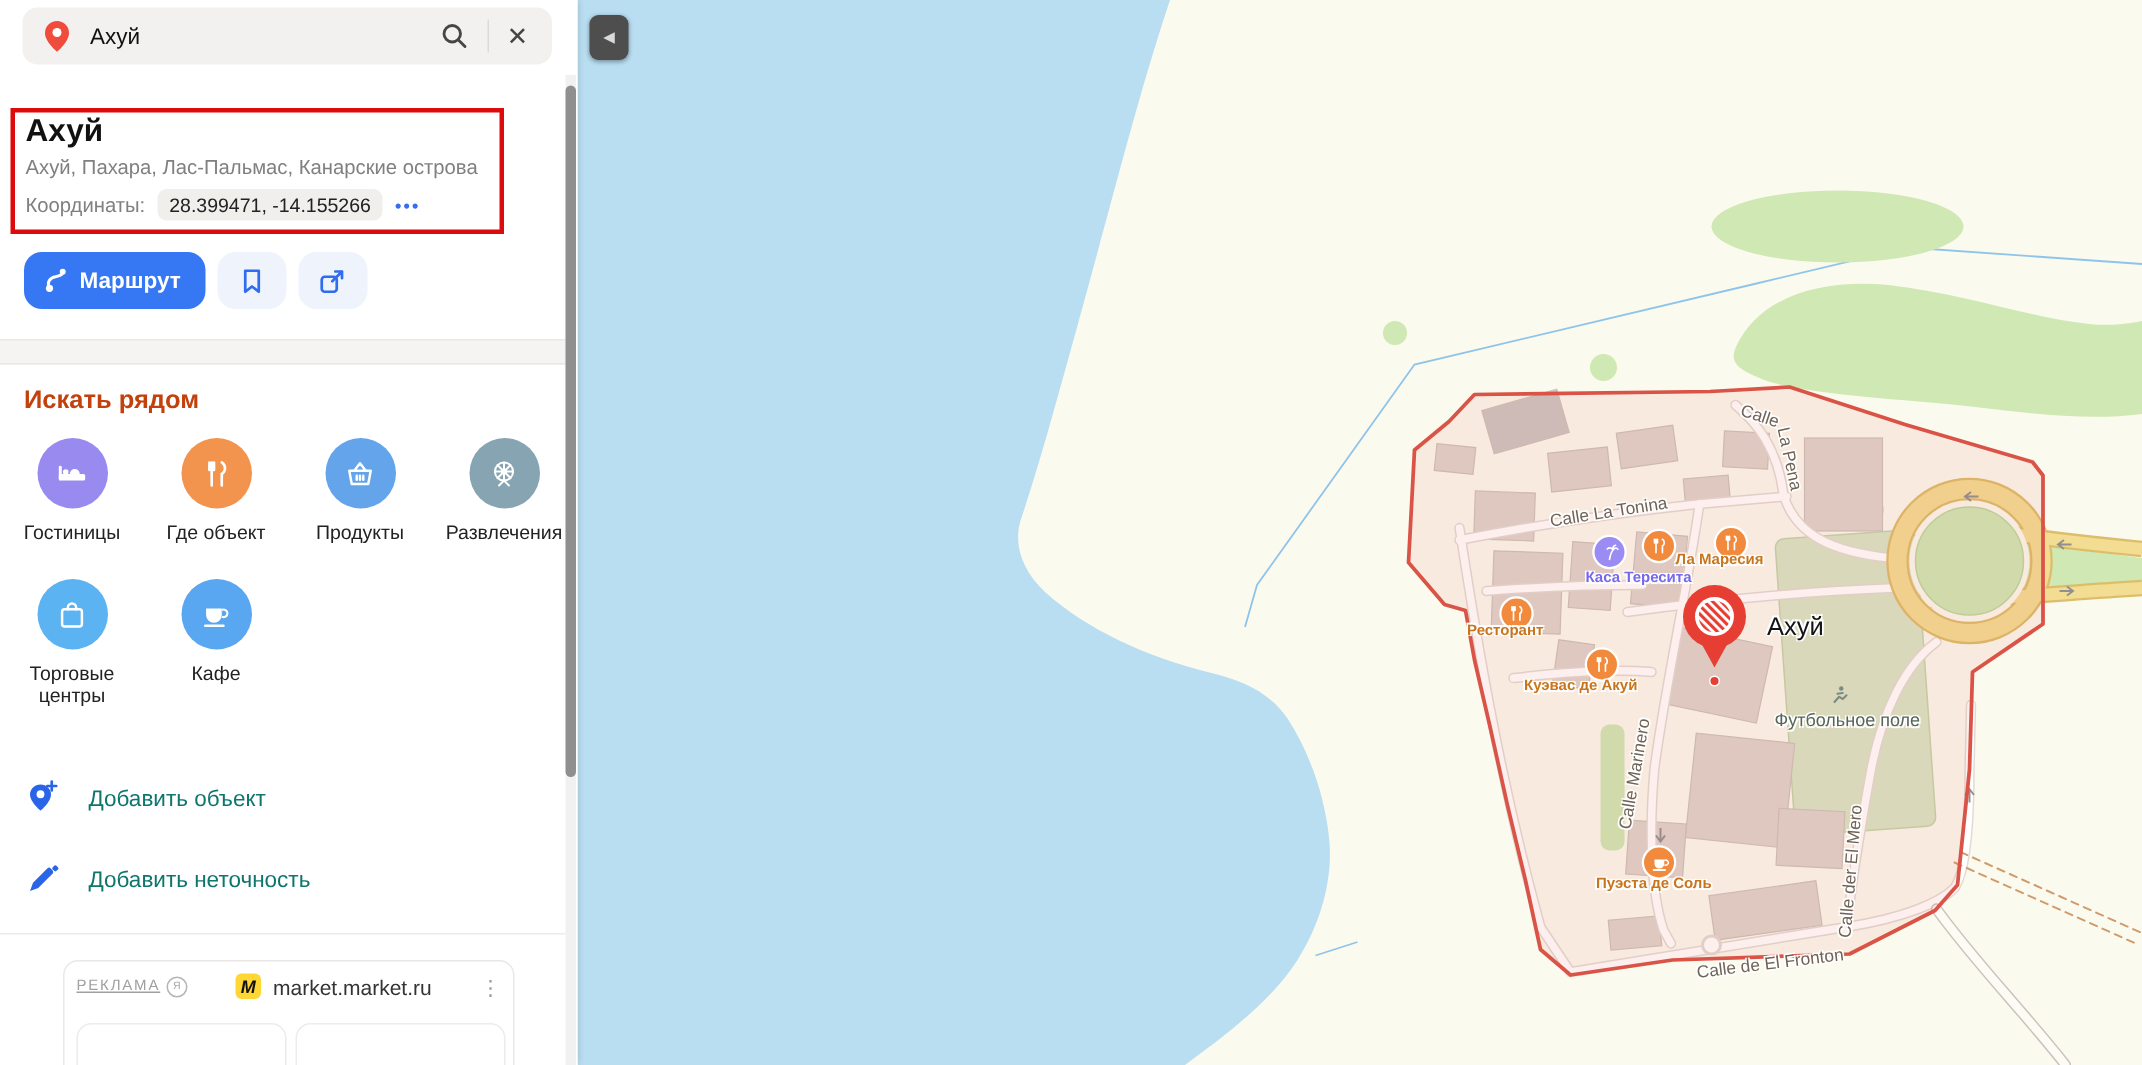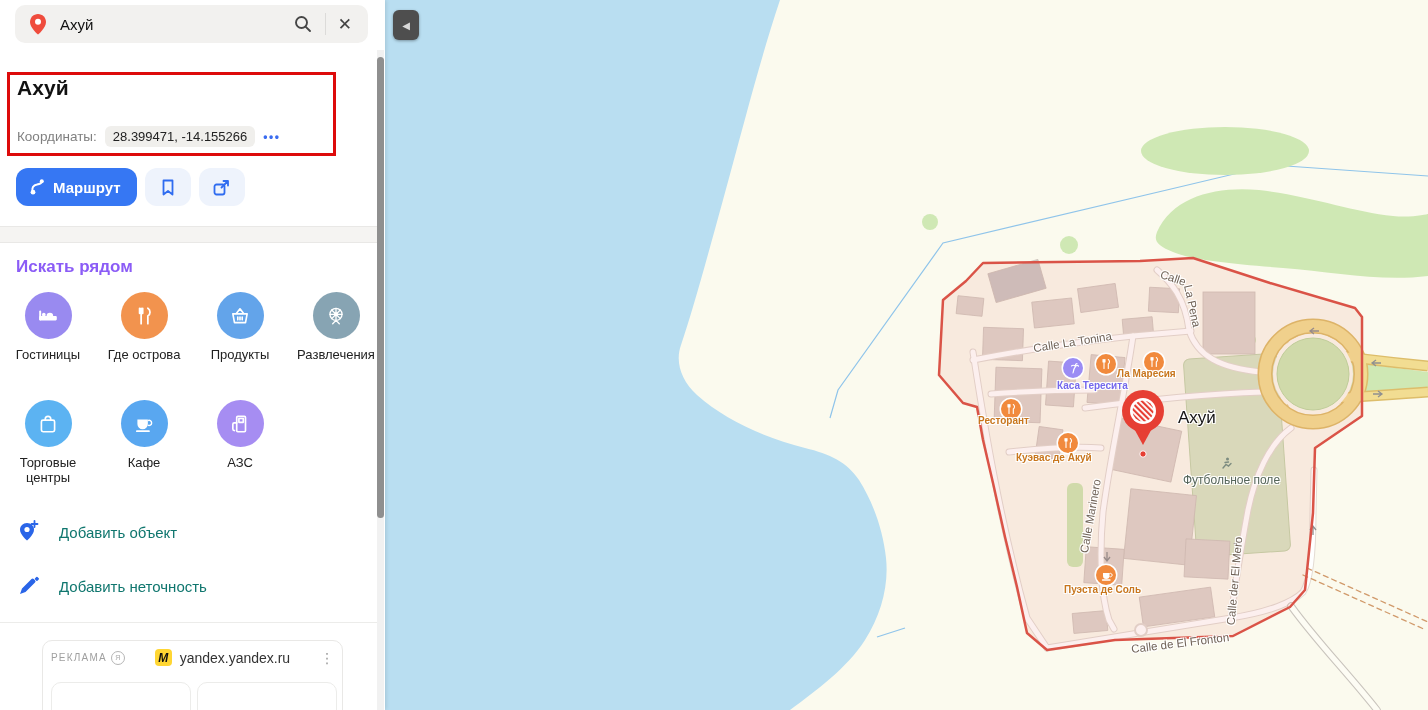--- a/index.html
+++ b/index.html
@@ -38,33 +38,33 @@
   .coords-row{position:absolute;left:17px;top:126px;display:flex;align-items:center;font-size:13.5px;color:#808080;}
   .coords-chip{margin-left:8px;background:#f0efec;border-radius:6px;padding:3px 8px;font-size:13px;color:#222;}
   .more-dots{margin-left:8px;color:#3a6cf0;font-size:12px;letter-spacing:1.5px;font-weight:bold;cursor:pointer;}
   .btn-row{position:absolute;left:16px;top:168px;display:flex;}
   .route-btn{height:38px;padding:0 16px 0 12px;background:#3677f3;border:none;border-radius:12px;color:#fff;
     font-size:15px;font-weight:bold;display:flex;align-items:center;gap:7px;cursor:pointer;font-family:inherit;}
   .sq-btn{width:46px;height:38px;margin-left:8px;background:#eef3fc;border:none;border-radius:12px;
     display:flex;align-items:center;justify-content:center;cursor:pointer;}
   .section-div{position:absolute;left:0;top:226px;width:377px;height:15px;background:#f5f4f2;
     border-top:1px solid #e9e8e6;border-bottom:1px solid #e9e8e6;}
-  .nearby-h{position:absolute;left:16px;top:257px;font-size:17px;font-weight:bold;color:#8b5cf6;}
+  .nearby-h{position:absolute;left:16px;top:257px;font-size:17px;font-weight:bold;color:#c2410c;}
   .nearby-grid{position:absolute;left:0;top:292px;width:384px;display:grid;
-    grid-template-columns:repeat(4,96px);row-gap:38px;}
+    grid-template-columns:repeat(4,96px);row-gap:24px;}
   .cat{display:flex;flex-direction:column;align-items:center;cursor:pointer;}
   .cat-circle{width:47px;height:47px;border-radius:50%;display:flex;align-items:center;justify-content:center;}
   .cat-label{margin-top:8px;font-size:13px;color:#222;text-align:center;line-height:15px;max-width:88px;}
   .link-row{position:absolute;left:18px;display:flex;align-items:center;gap:19px;cursor:pointer;}
   .link-text{font-size:15px;color:#0f766e;}
   .ad-topline{position:absolute;left:0;top:622px;width:377px;border-top:1px solid #ececea;}
   .ad-card{position:absolute;left:42px;top:640px;width:299px;height:80px;border:1px solid #e9e8e6;
     border-radius:10px;background:#fff;}
   .ad-head{position:absolute;left:8px;top:8px;width:283px;display:flex;align-items:center;}
-  .ad-badge{font-size:10px;letter-spacing:1.2px;color:#a0a0a0;}
+  .ad-badge{font-size:10px;letter-spacing:1.2px;color:#a0a0a0;text-decoration:underline;}
   .ad-info{width:12px;height:12px;border:1px solid #b5b5b5;border-radius:50%;color:#a8a8a8;
     font-size:7px;display:flex;align-items:center;justify-content:center;margin-left:4px;}
   .ad-site{display:flex;align-items:center;gap:8px;margin:0 auto;}
   .market-logo{width:17px;height:17px;background:#ffd633;border-radius:4px;color:#111;font-weight:bold;
     font-style:italic;font-size:12px;display:flex;align-items:center;justify-content:center;}
   .ad-site-text{font-size:14px;color:#333;}
   .kebab{color:#9a9a9a;font-size:14px;cursor:pointer;line-height:6px;text-align:center;}
   .skel{position:absolute;top:41px;height:60px;background:#fff;border:1px solid #ececea;border-radius:10px;}
   .scroll-track{position:absolute;left:377px;top:50px;width:7px;height:660px;background:#f1f1f1;}
   .scroll-thumb{position:absolute;left:377px;top:57px;width:7px;height:461px;background:#8f8f8f;border-radius:4px;cursor:grab;}
@@ -271,20 +271,21 @@
       </svg>
     </button>
     <span class="sb-div"></span>
     <button class="icon-btn close-x">
       <span>✕</span>
     </button>
   </div>
 
   <div class="annot"></div>
   <div class="res-title">Ахуй</div>
+  <div class="res-sub">Ахуй, Пахара, Лас-Пальмас, Канарские острова</div>
   <div class="coords-row">
     <span>Координаты:</span>
     <span class="coords-chip">28.399471, -14.155266</span>
     <span class="more-dots">•••</span>
   </div>
 
   <div class="btn-row">
     <button class="route-btn">
       <svg width="18" height="18" viewBox="0 0 18 18" fill="none">
         <path d="M5 14 C3 10 5.5 7 9 6.5 C12 6 14 5 13.5 3.5" stroke="#fff" stroke-width="2" stroke-linecap="round"></path>
@@ -320,21 +321,21 @@
         </svg>
       </div>
       <div class="cat-label">Гостиницы</div>
     </div>
     <div class="cat">
       <div class="cat-circle" style="background:#f2934e;">
         <svg width="22" height="22" viewBox="0 0 20 20" fill="none" stroke="#fff" stroke-width="1.6" stroke-linecap="round">
           <path d="M6 3 v4.5 M8.8 3 v4.5 M7.4 3 v14 M13.5 3 c2.6 1.6 2.6 5.6 0 7 v7"></path>
         </svg>
       </div>
-      <div class="cat-label">Где острова</div>
+      <div class="cat-label">Где объект</div>
     </div>
     <div class="cat">
       <div class="cat-circle" style="background:#63a4ea;">
         <svg width="22" height="22" viewBox="0 0 20 20" fill="none" stroke="#fff" stroke-width="1.5" stroke-linecap="round" stroke-linejoin="round">
           <path d="M3.5 8 h13 l-1.5 8 h-10 Z M6.5 8 L10 3.5 L13.5 8 M8 11 v2.5 M10 11 v2.5 M12 11 v2.5"></path>
         </svg>
       </div>
       <div class="cat-label">Продукты</div>
     </div>
     <div class="cat">
@@ -358,30 +359,20 @@
     </div>
     <div class="cat">
       <div class="cat-circle" style="background:#59a7f0;">
         <svg width="22" height="22" viewBox="0 0 20 20">
           <path d="M4 6 h9.5 v4 a4.75 4.75 0 0 1 -9.5 0 Z" fill="#fff"></path>
           <path d="M13.5 7 a2.3 2.3 0 1 1 0 4" fill="none" stroke="#fff" stroke-width="1.3"></path>
           <path d="M3.5 16.5 h11" stroke="#fff" stroke-width="1.6" stroke-linecap="round"></path>
         </svg>
       </div>
       <div class="cat-label">Кафе</div>
-    </div>
-    <div class="cat">
-      <div class="cat-circle" style="background:#a68df2;">
-        <svg width="22" height="22" viewBox="0 0 20 20" fill="none" stroke="#fff" stroke-width="1.5" stroke-linecap="round" stroke-linejoin="round">
-          <rect x="7" y="3" width="8" height="14" rx="1"></rect>
-          <rect x="9" y="5" width="4" height="3.5"></rect>
-          <path d="M7 9 H4.8 a1.3 1.3 0 0 0 -1.3 1.3 V14.5 a1.5 1.5 0 0 0 1.5 1.5"></path>
-        </svg>
-      </div>
-      <div class="cat-label">АЗС</div>
     </div>
   </div>
 
   <div class="link-row" style="top:520px;">
     <svg width="22" height="24" viewBox="0 0 22 24">
       <path d="M9,3 C5,3 2,6 2,9.7 c0,5 7,10.8 7,10.8 s7,-5.8 7,-10.8 C16,6 13,3 9,3 Z" fill="#2a65e8"></path>
       <circle cx="9" cy="9.5" r="2.6" fill="#fff"></circle>
       <path d="M16.5 1 v6 M13.5 4 h6" stroke="#2a65e8" stroke-width="1.8" stroke-linecap="round"></path>
     </svg>
     <span class="link-text">Добавить объект</span>
@@ -395,21 +386,21 @@
     <span class="link-text">Добавить неточность</span>
   </div>
 
   <div class="ad-topline"></div>
   <div class="ad-card">
     <div class="ad-head">
       <span class="ad-badge">РЕКЛАМА</span>
       <span class="ad-info">Я</span>
       <span class="ad-site">
         <span class="market-logo">M</span>
-        <span class="ad-site-text">yandex.yandex.ru</span>
+        <span class="ad-site-text">market.market.ru</span>
       </span>
       <span class="kebab">⋮</span>
     </div>
     <div class="skel" style="left:8px;width:138px;"></div>
     <div class="skel" style="left:154px;width:138px;"></div>
   </div>
 
   <div class="scroll-track"></div>
   <div class="scroll-thumb"></div>
 </div>

